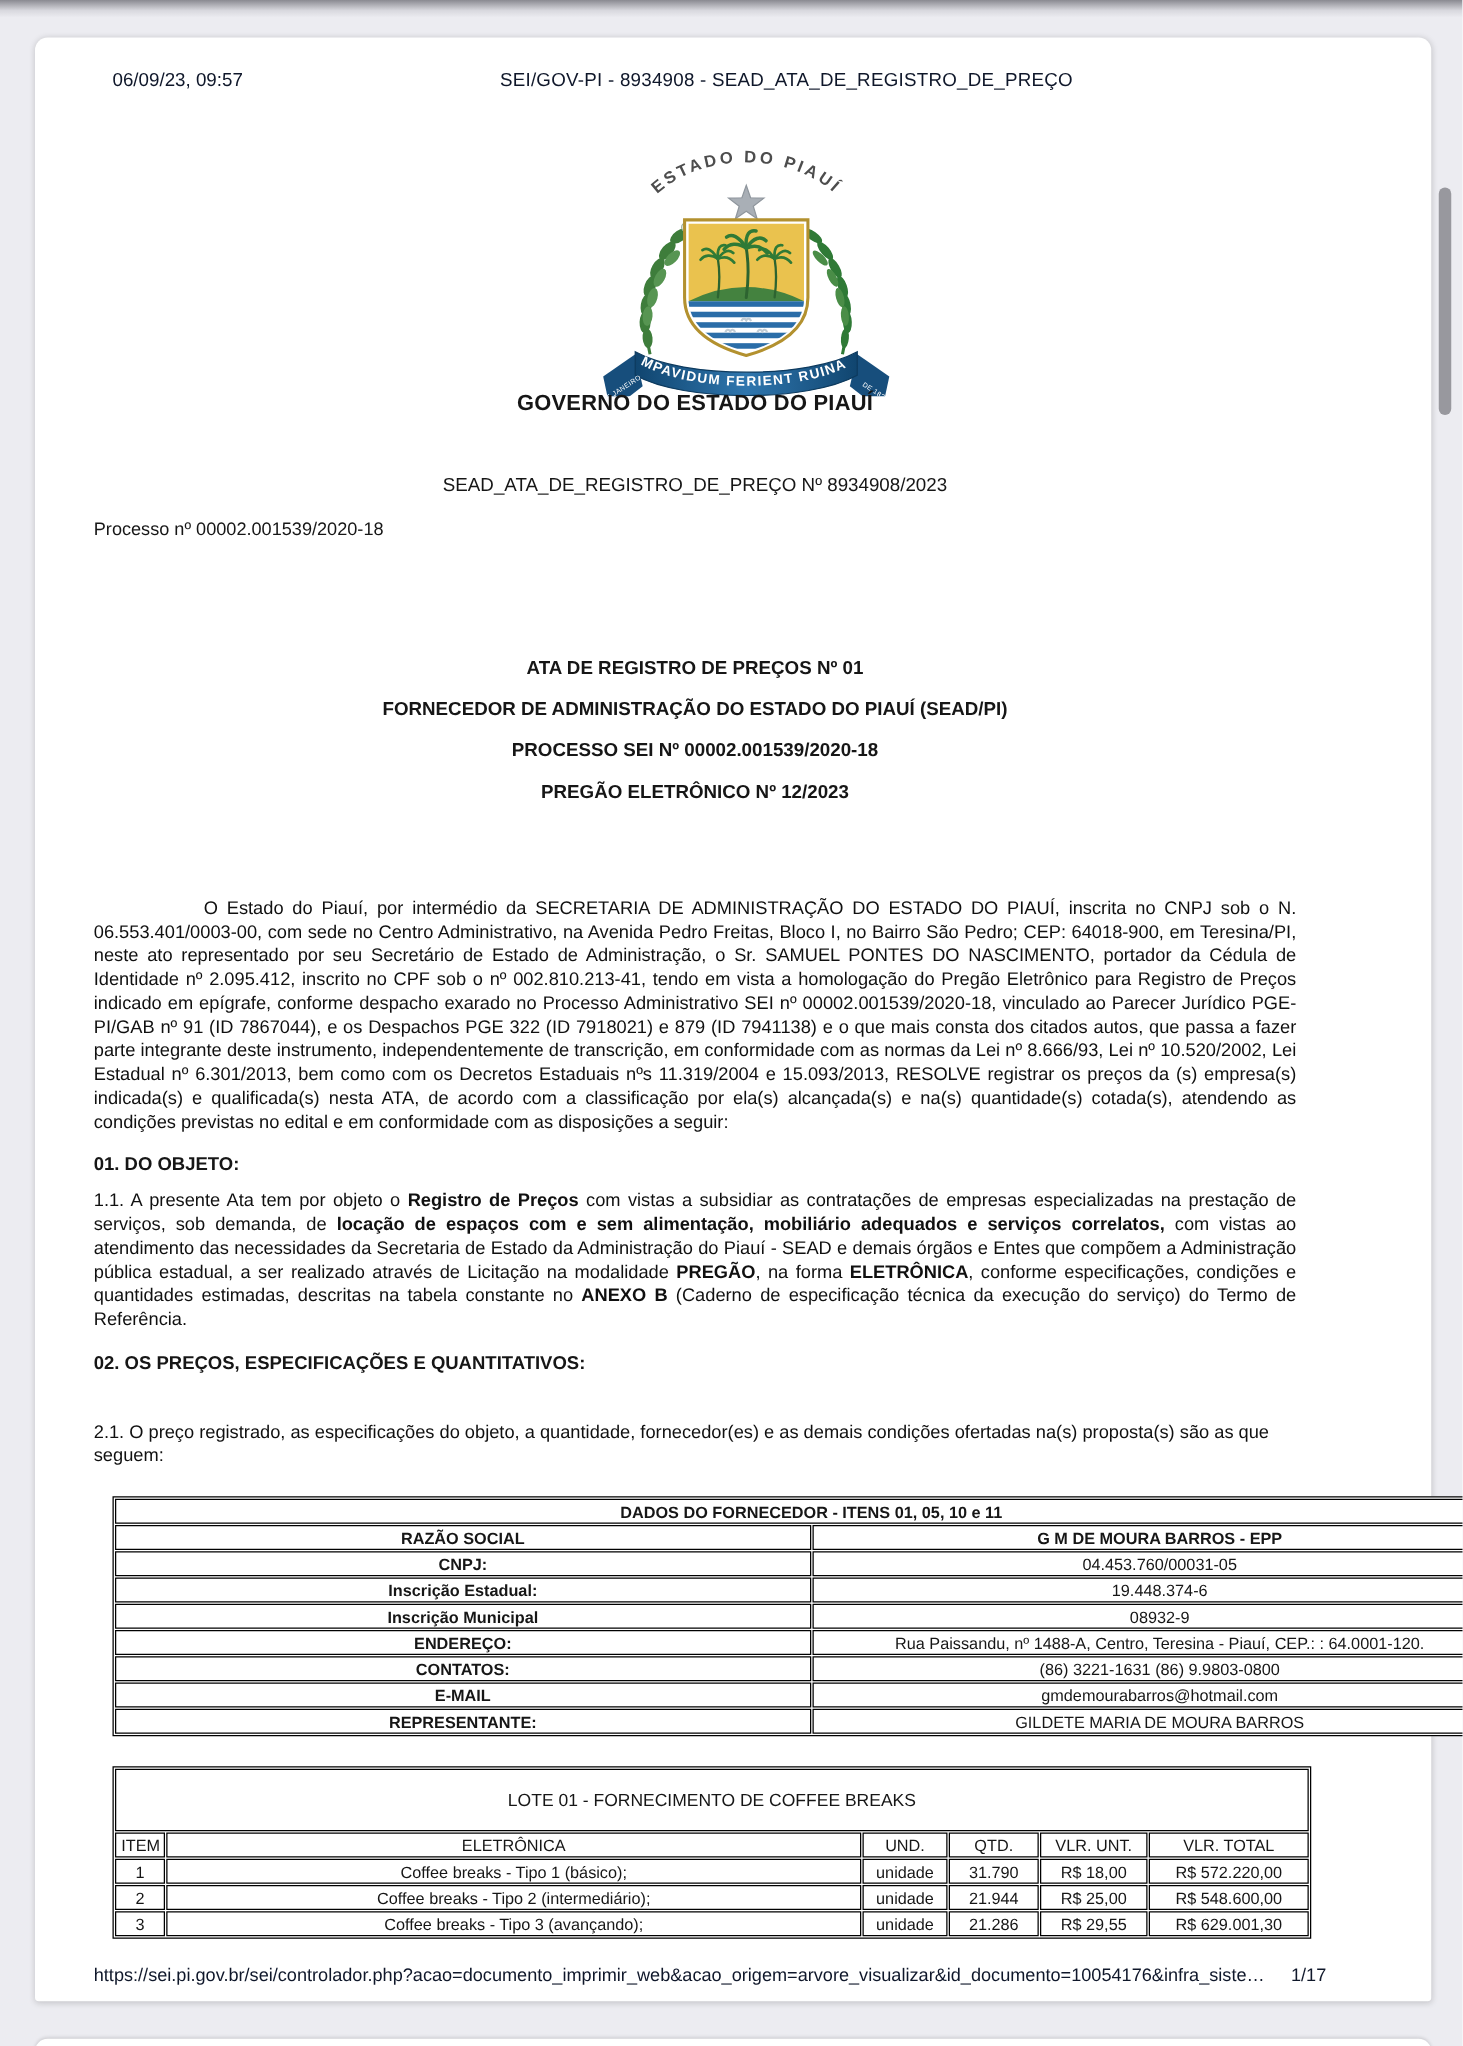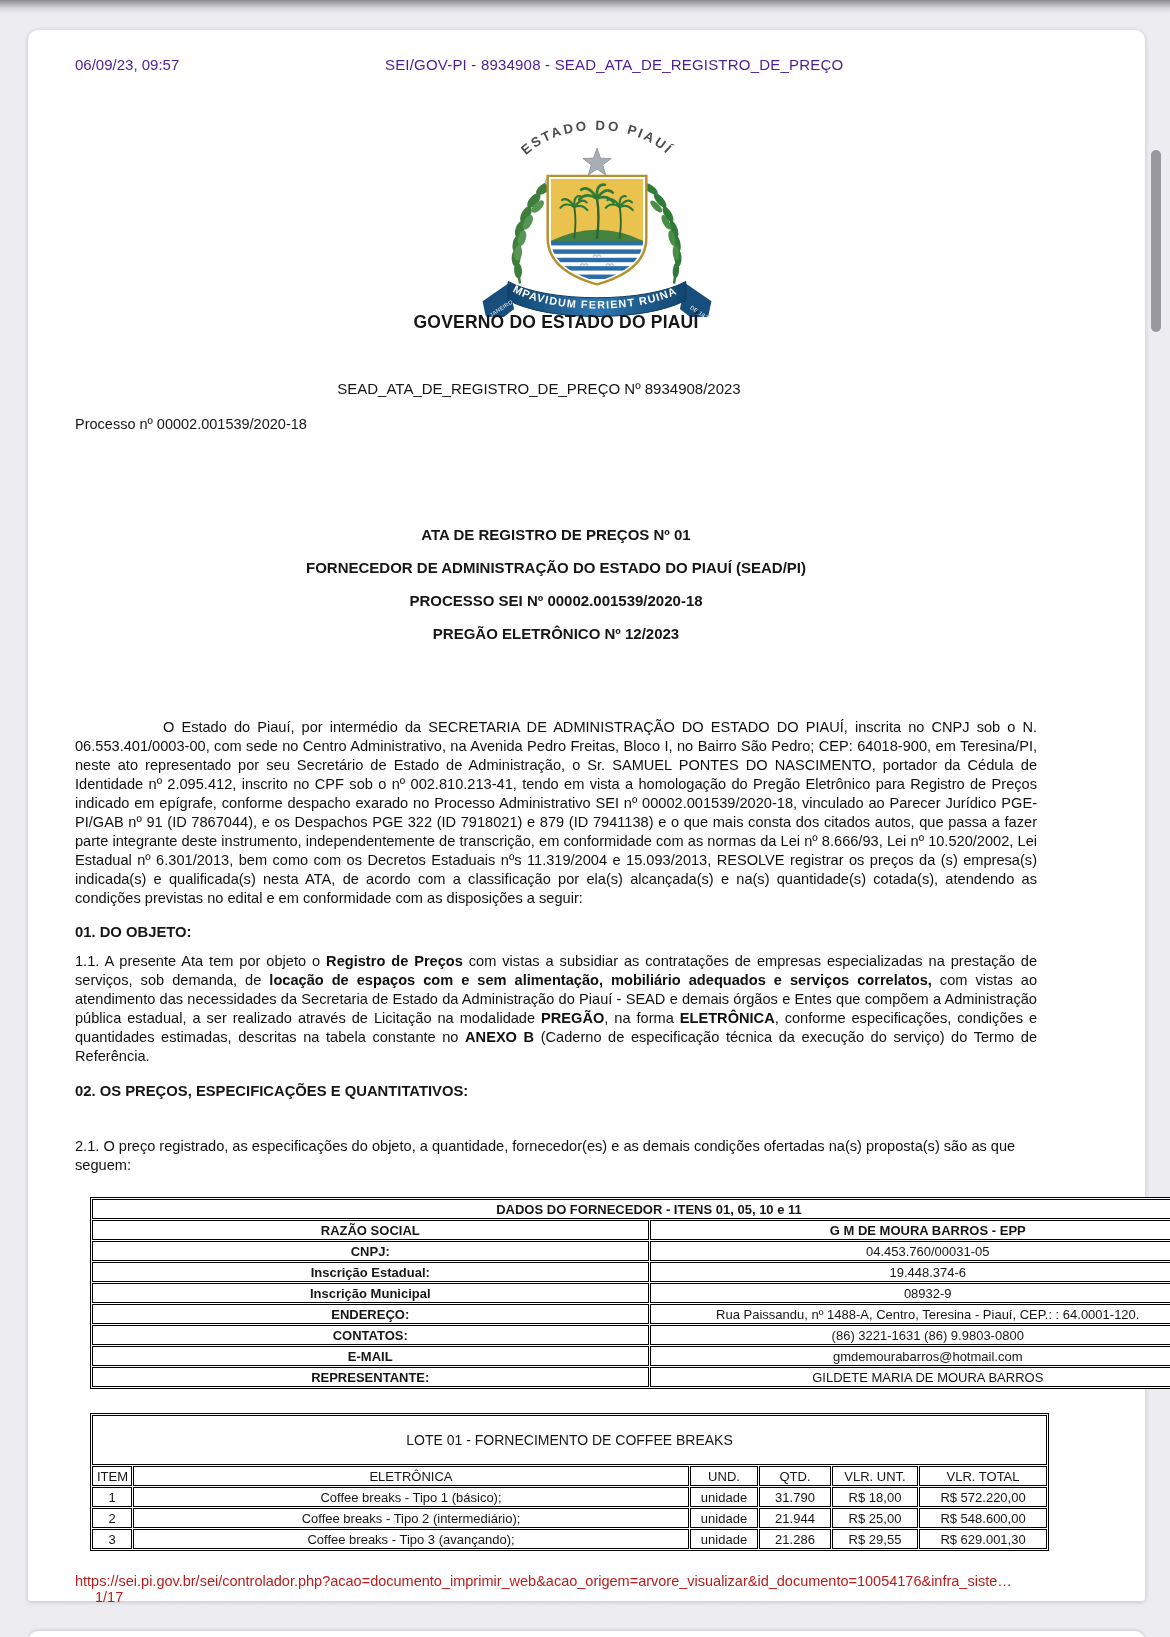--- a/index.html
+++ b/index.html
@@ -15,32 +15,32 @@
   .page{position:absolute;left:28px;top:30px;width:1117px;height:1571px;
     background:#fff;border-radius:10px 10px 3px 3px;
     box-shadow:0 1px 5px rgba(0,0,0,.18);z-index:1;}
   .page2{position:absolute;left:28px;top:1631px;width:1117px;height:12px;
     background:#fff;border-radius:10px 10px 0 0;
     box-shadow:0 -1px 3px rgba(0,0,0,.15);z-index:1;}
   .scroll-thumb{position:absolute;left:1151px;top:150px;width:10px;height:182px;
     background:#98989e;border-radius:6px;z-index:2;}
 
   
-  .hdr{position:absolute;top:26px;left:47px;width:962px;display:flex;
-    font-size:15px;color:#4c1d95;gap:12px;}
+  .hdr{position:absolute;top:26px;left:62px;width:962px;display:flex;
+    font-size:15px;color:#0f172a;gap:12px;}
   .hdr-date{white-space:nowrap;}
   .hdr-title{flex:1;text-align:center;letter-spacing:.2px;}
 
   .logo-wrap{position:absolute;left:421px;top:60px;width:296px;height:227px;}
 
   .t-big{position:absolute;left:47px;width:962px;text-align:center;
     font-weight:bold;font-size:17.5px;letter-spacing:.2px;}
   .t1{top:282px;}
   .t2{top:312px;}
-  .t3{position:absolute;left:30px;width:962px;text-align:center;
+  .t3{position:absolute;left:47px;width:962px;text-align:center;
     font-size:15px;top:350px;}
   .processo{position:absolute;left:47px;top:386px;font-size:14.5px;}
 
   .cheads{position:absolute;left:47px;top:495px;width:962px;text-align:center;
     font-weight:bold;font-size:15px;}
   .cheads .chead{line-height:20px;margin-bottom:13px;}
 
   .para{position:absolute;left:47px;width:962px;font-size:14.6px;
     line-height:19px;text-align:justify;color:#101010;}
   .preamble{top:688px;text-indent:88px;}
@@ -60,21 +60,21 @@
 
   .supplier{position:absolute;left:62px;top:1167px;width:1118px;}
   .supplier th.lbl{width:193px;font-weight:bold;}
   .supplier td.ttl{font-weight:bold;}
 
   .lote{position:absolute;left:62px;top:1383px;width:950px;}
   .lote td.ttl{font-weight:normal;font-size:14px;height:46px;}
   .lote th{font-weight:bold;}
 
   .pfooter{position:absolute;left:47px;top:1543px;width:986px;display:flex;
-    font-size:14.5px;color:#b91c1c;flex-direction:column;}
+    font-size:14.5px;color:#0f172a;}
   .pfooter .url{flex:1;white-space:nowrap;overflow:hidden;}
   .pfooter .pageno{margin-left:20px;white-space:nowrap;}
 </style>
 </head>
 <body>
 
 <div class="top-shade"></div>
 
 <div class="page">
 

